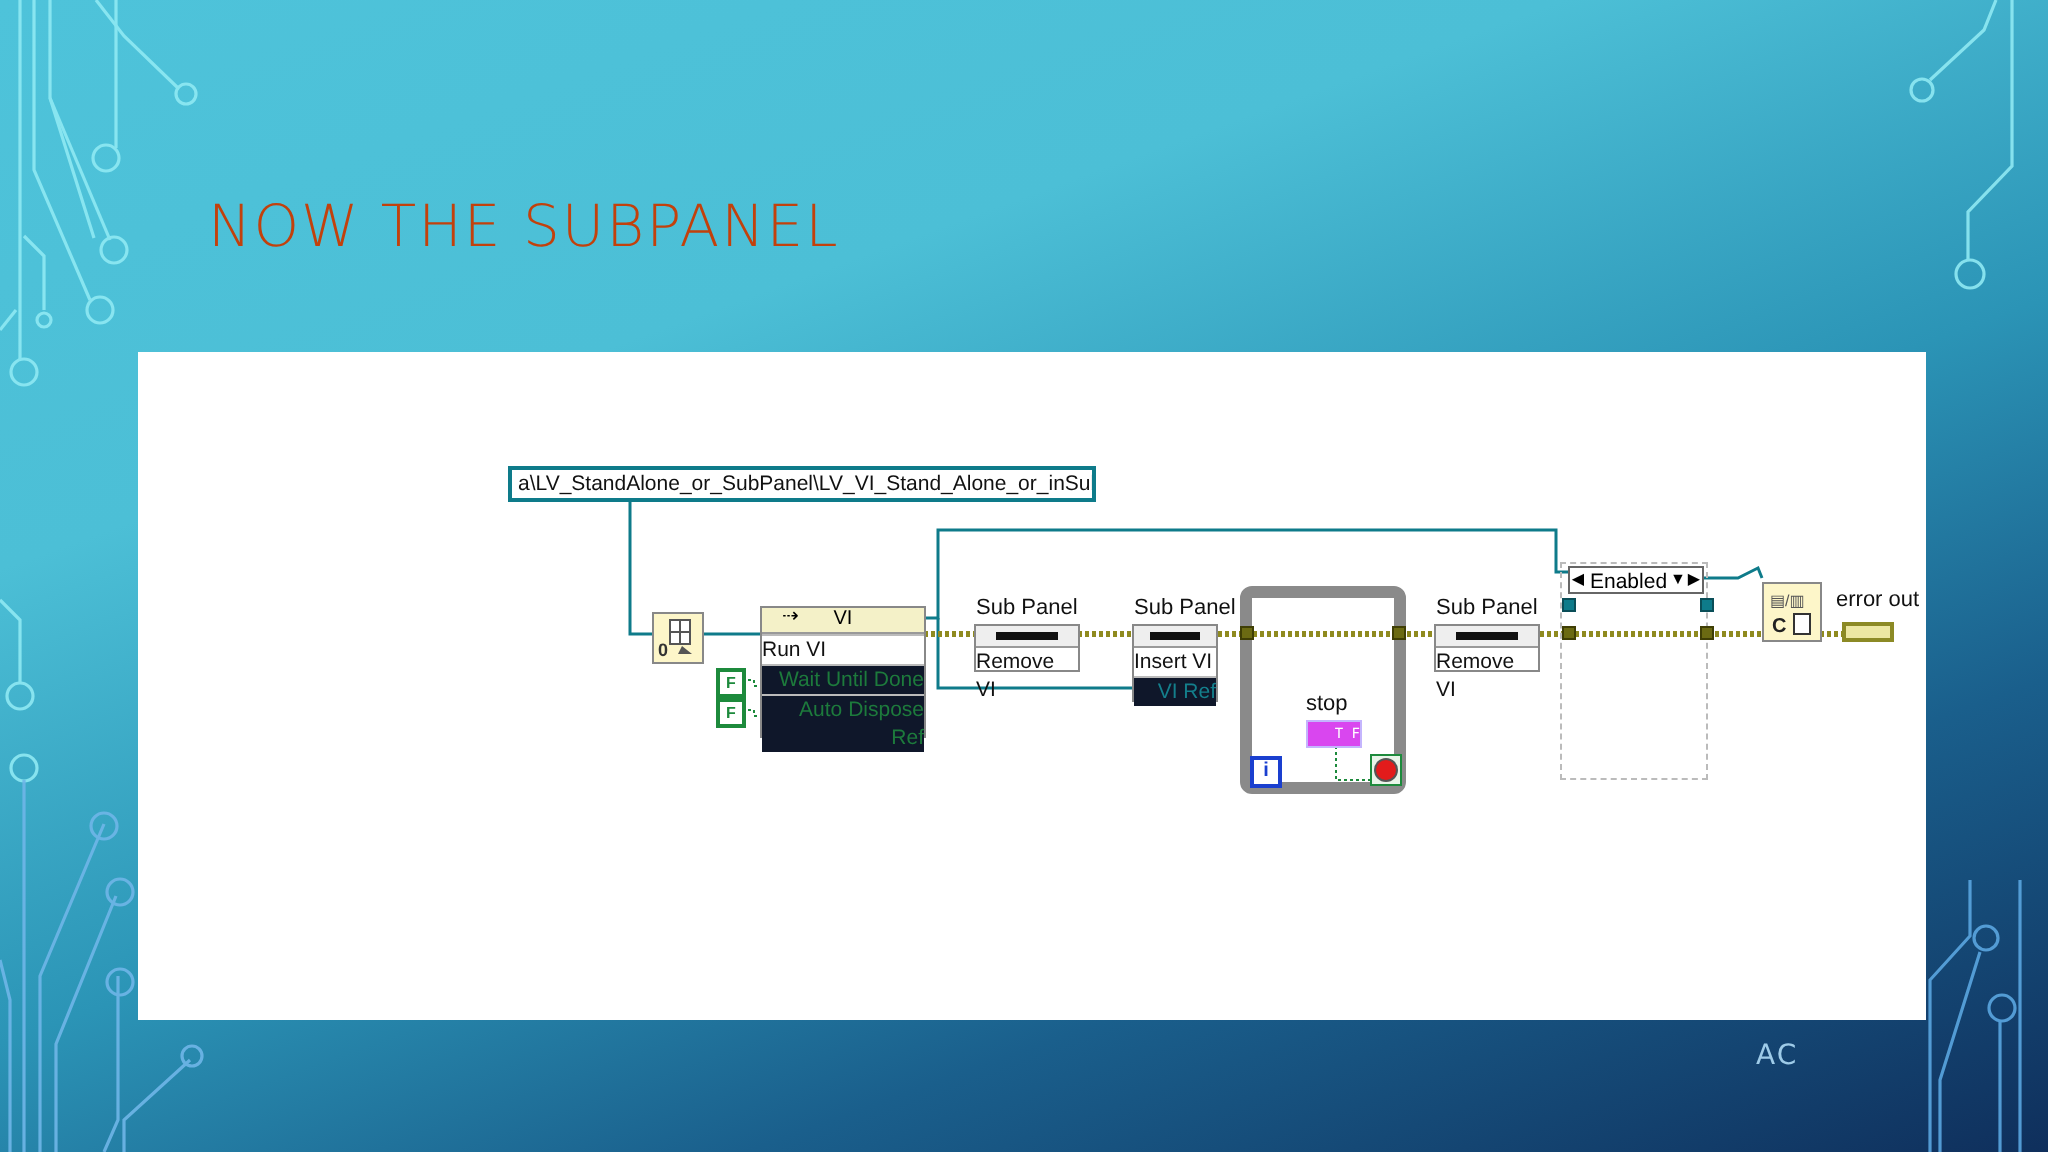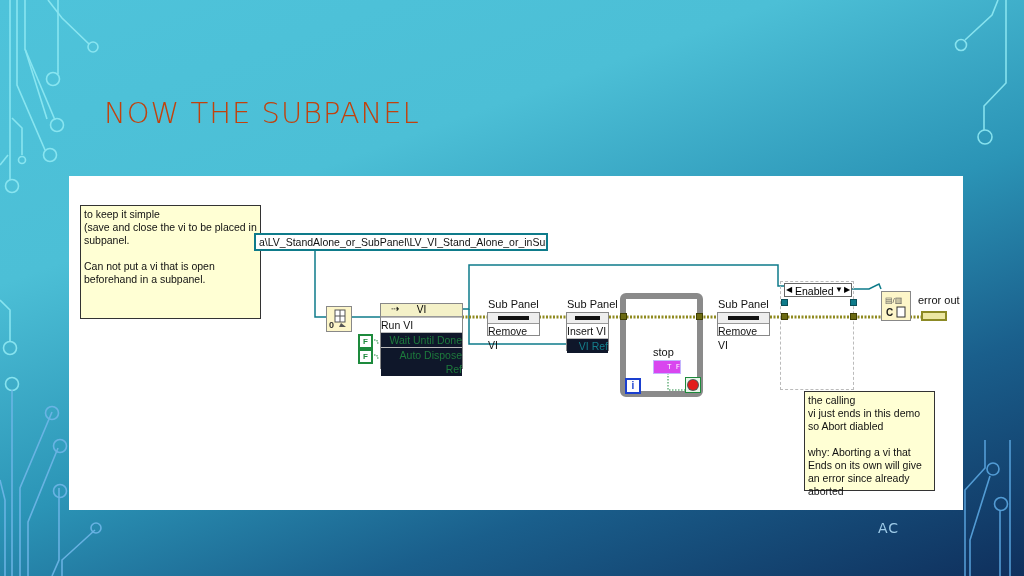--- a/index.html
+++ b/index.html
@@ -154,24 +154,20 @@
       <path d="M393 141 L852 141"></path>
     </g>
 
     <g stroke="#1d8a3c" stroke-width="1" fill="none" stroke-dasharray="1.5,1.5">
       <path d="M302 164 L308 164 L308 167 L312 167"></path>
       <path d="M302 179 L308 179 L308 182 L312 182"></path>
       <path d="M599 197 L599 214 L616 214"></path>
     </g>
   </svg>
 
-  <div class="note" style="left:11px;top:29px;width:181px;height:114px;">to keep it simple
-(save and close the  vi to be placed in subpanel.
-
-Can not put a vi that is open beforehand in a subpanel.</div>
 
   <div class="path-const" style="left:185px;top:57px;width:294px;height:18px;">a\LV_StandAlone_or_SubPanel\LV_VI_Stand_Alone_or_inSubPanel.vi</div>
 
   <div class="vi-icon" style="left:257px;top:130px;width:26px;height:26px;">
     <svg width="24" height="24">
       <rect x="8" y="3" width="10" height="12" fill="#fff" stroke="#555"></rect>
       <line x1="13" y1="3" x2="13" y2="15" stroke="#555"></line>
       <line x1="8" y1="9" x2="18" y2="9" stroke="#555"></line>
       <path d="M14 16 L19 20 L12 20 Z" fill="#555"></path>
     </svg>
@@ -239,20 +235,13 @@
     <svg width="28" height="28">
       <text x="3" y="11" font-size="8" fill="#555" font-family="Liberation Sans, sans-serif">▤/▥</text>
       <text x="4" y="24" font-size="10" font-weight="bold" fill="#222" font-family="Liberation Sans, sans-serif">C</text>
       <rect x="15" y="15" width="8" height="10" fill="#fff" stroke="#333"></rect>
     </svg>
   </div>
 
   <div class="lbl" style="left:849px;top:118px;">error out</div>
   <div class="err-ind" style="left:852px;top:135px;"></div>
 
-  <div class="note" style="left:735px;top:215px;width:131px;height:100px;">the calling
-vi just ends in this demo
-so Abort diabled
-
-why: Aborting a vi that
-Ends on its own will give
-an error since already aborted</div>
 </div>
 
 </body></html>

